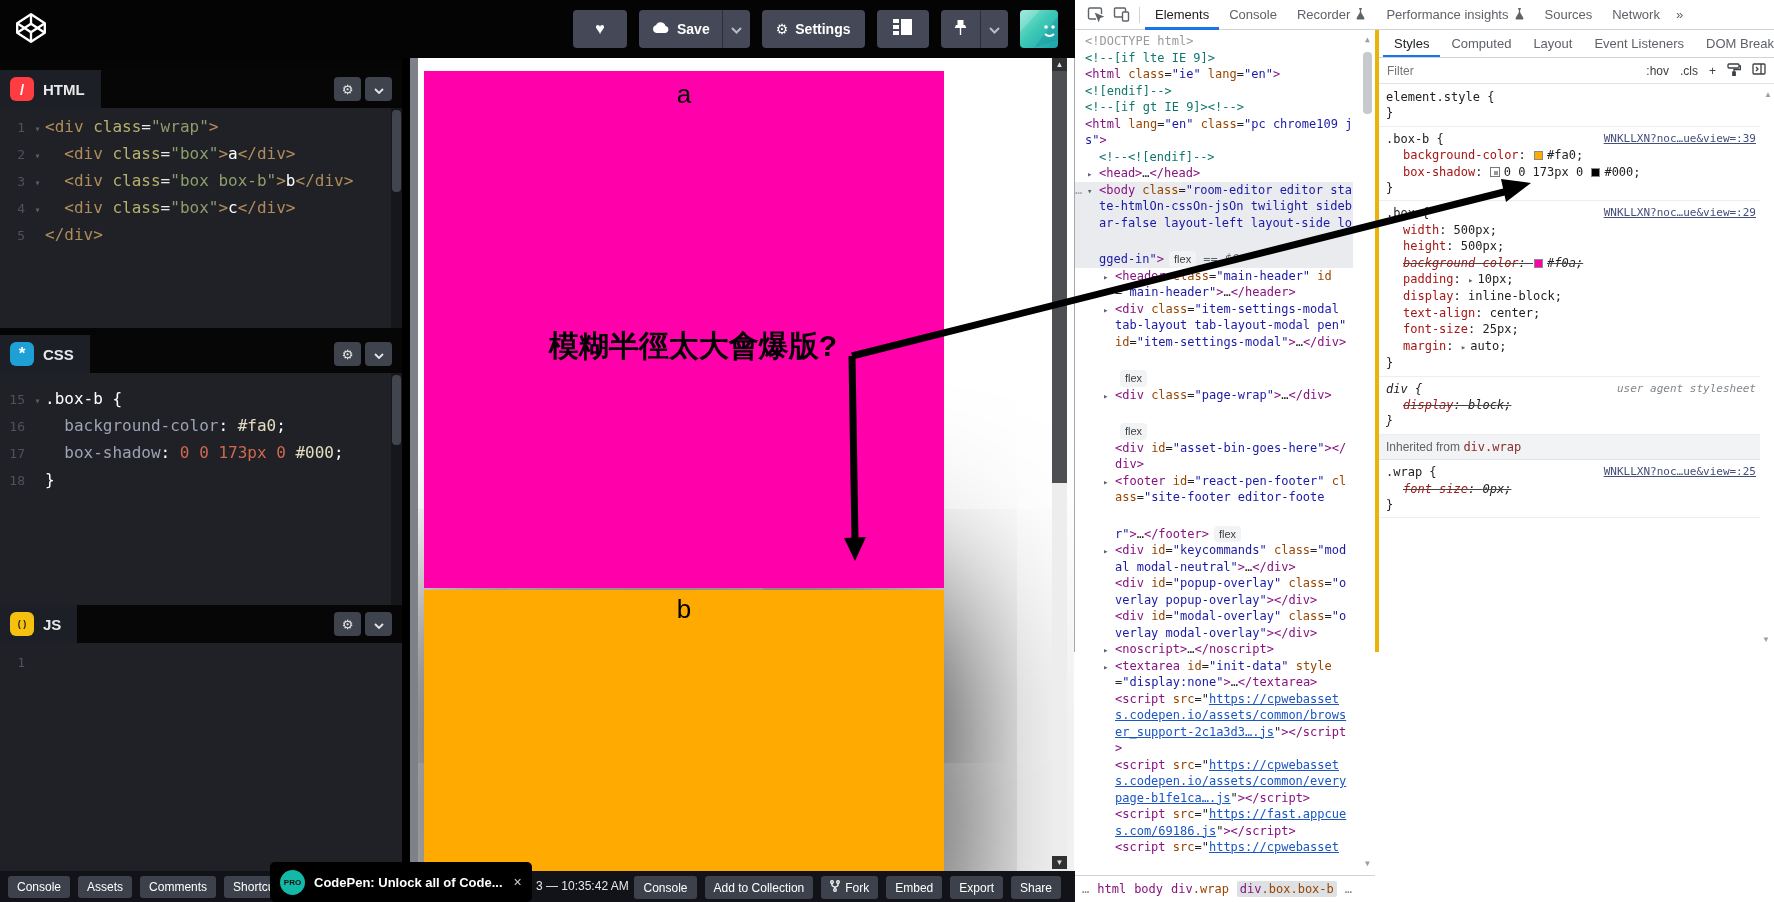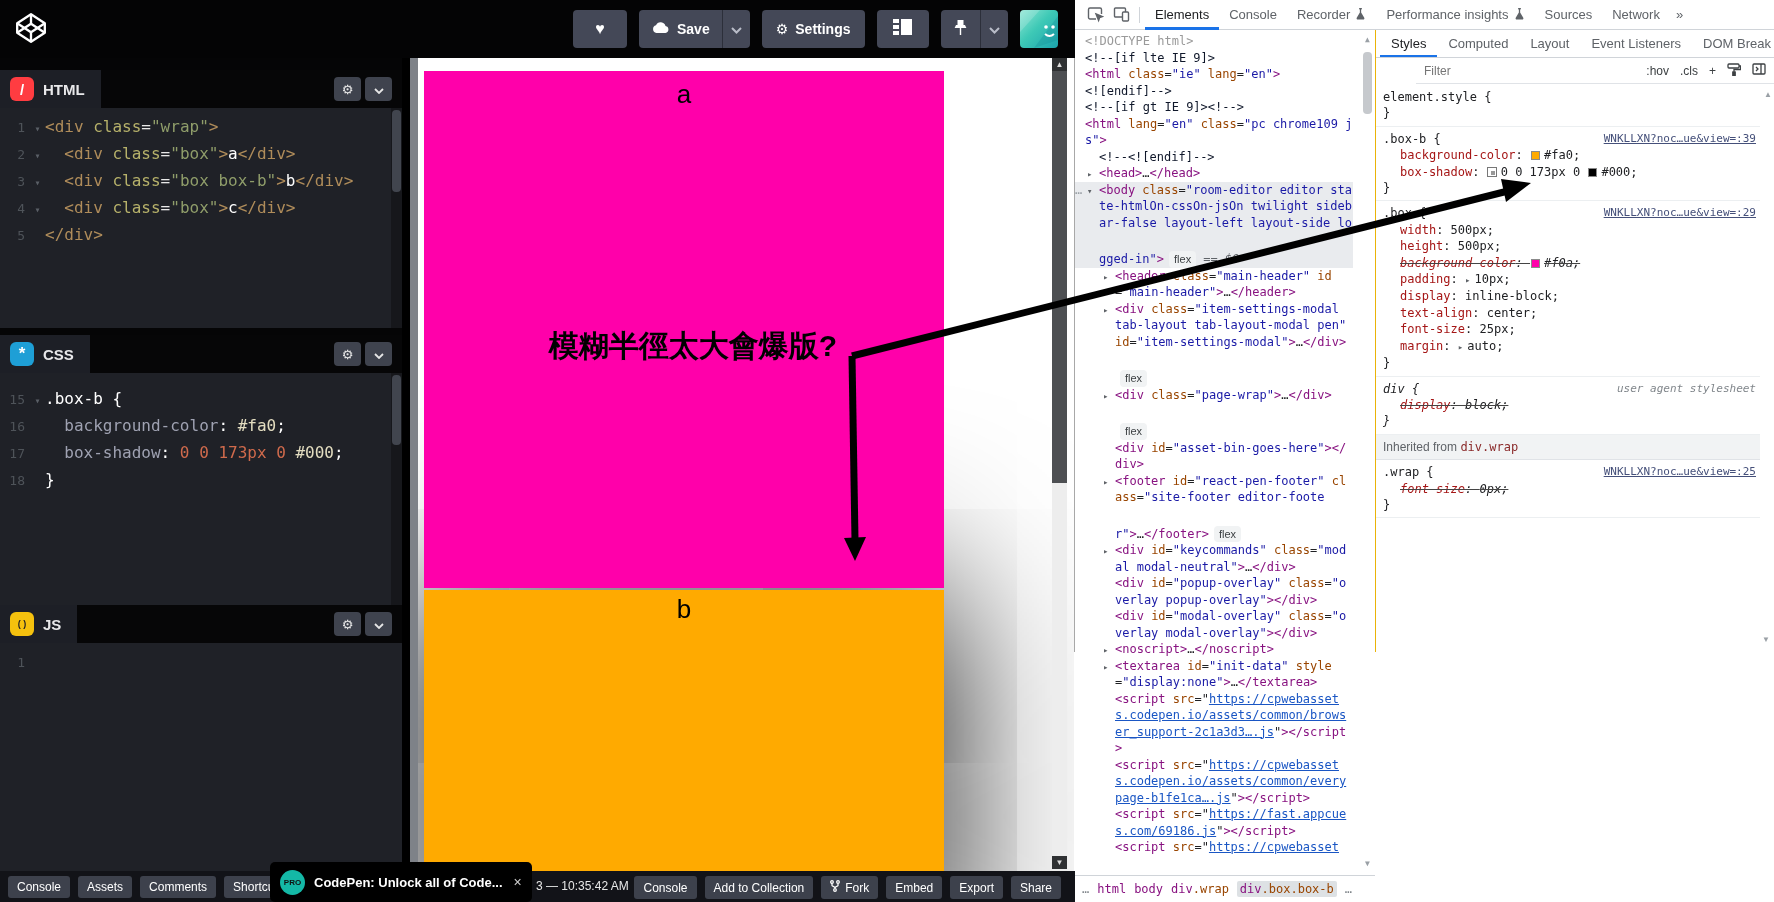--- a/index.html
+++ b/index.html
@@ -73,39 +73,39 @@
 
   #dom-pane { position:absolute; left:0; top:30px; width:300px; height:845px; overflow:hidden; font-family:"DejaVu Sans Mono",monospace; font-size:12px; line-height:16.5px; }
   #tree { width:278px; padding-top:3px; word-break:break-all; }
   .trow { padding-left:10px; position:relative; cursor:pointer; }
   .trow.i1 { padding-left:24px; } .trow.i2 { padding-left:40px; }
   .trow.sel { background:#e9ebee; }
   .trow .arr { position:absolute; left:12px; top:1px; color:#5f6368; font-size:9px; }
   .trow.i2 .arr { left:28px; }
   .trow .dots { position:absolute; left:0; top:0; color:#9aa0a6; }
   .tk-tt { color:#881280; } .tk-an { color:#994500; } .tk-av { color:#1a1aa6; } .tk-pp { color:#202124; }
-  .tk-c { color:#0f172a; } .tk-d { color:#9a9a9a; }
+  .tk-c { color:#0f766e; } .tk-d { color:#9a9a9a; }
   .tk-l { color:#1a56c4; text-decoration:underline; }
   .badge { display:inline-block; background:#f1f3f4; border-radius:4px; color:#3c4043; font-family:"Liberation Sans",sans-serif; font-size:11px; padding:0 5px; margin-left:5px;margin-top:20px; }
   .eq { color:#5f6368; font-style:italic; margin-left:7px; }
   .v-scroll { position:absolute; right:2px; width:11px; }
   .sc-arrow { color:#9aa0a6; font-size:8px; text-align:center; width:11px; }
   .sc-thumb { width:9px; margin-left:1px; background:#c6c9cd; border-radius:4px; }
 
   #crumbs { position:absolute; left:0; top:875px; width:300px; height:27px; border-top:1px solid #d0d4d9; background:#fff; display:flex; align-items:center; gap:8px; padding:0 7px; font-family:"DejaVu Sans Mono",monospace; font-size:12px; overflow:hidden; }
   .crumb { white-space:nowrap; cursor:pointer; }
   .crumb .tag { color:#881280; } .crumb .cls { color:#994500; }
   .crumb.sel { background:#dde1e4; padding:1px 3px; border-radius:2px; }
   .dim { color:#80868b; }
 
-  #right-pane { position:absolute; left:300px; top:30px; right:0; bottom:0; border-left:1px solid #eab308; }
+  #right-pane { position:absolute; left:300px; top:30px; right:0; bottom:0; border-left:4px solid #eab308; }
   #subtabs { height:28px; border-bottom:1px solid #d0d4d9; display:flex; padding-left:4px; overflow:hidden; }
   .subtab { padding:0 11px; line-height:28px; font-size:13px; color:#5f6368; cursor:pointer; white-space:nowrap; }
   .subtab.active { color:#202124; box-shadow:inset 0 -2px 0 #1a73e8; }
-  #stoolbar { height:26px; border-bottom:1px solid #e0e3e7; display:flex; align-items:center; padding:0 8px; font-size:12px; color:#5f6368;margin-left:40px; }
+  #stoolbar { height:26px; border-bottom:1px solid #e0e3e7; display:flex; align-items:center; padding:0 8px; font-size:12px; color:#5f6368; }
   #filter-input { border:none; outline:none; flex:1; font-size:12px; color:#202124; font-family:"Liberation Sans",sans-serif; }
   .tool-item { margin-left:11px; color:#3c4043; cursor:pointer; white-space:nowrap; }
 
   #rules { position:absolute; top:55px; left:0; right:14px; bottom:30px; font-family:"DejaVu Sans Mono",monospace; font-size:12px; line-height:16.4px; color:#202124; overflow:hidden; }
   .rule { border-bottom:1px solid #eceff1; padding:4px 4px 4px 7px; }
   .rule.ua { font-style:italic; }
   .src { float:right; color:#45507a; text-decoration:underline; font-size:11px; }
   .ua-src { float:right; color:#80868b; font-style:italic; font-size:11px; }
   .prop { padding-left:17px; }
   .pname { color:#a51616; }

